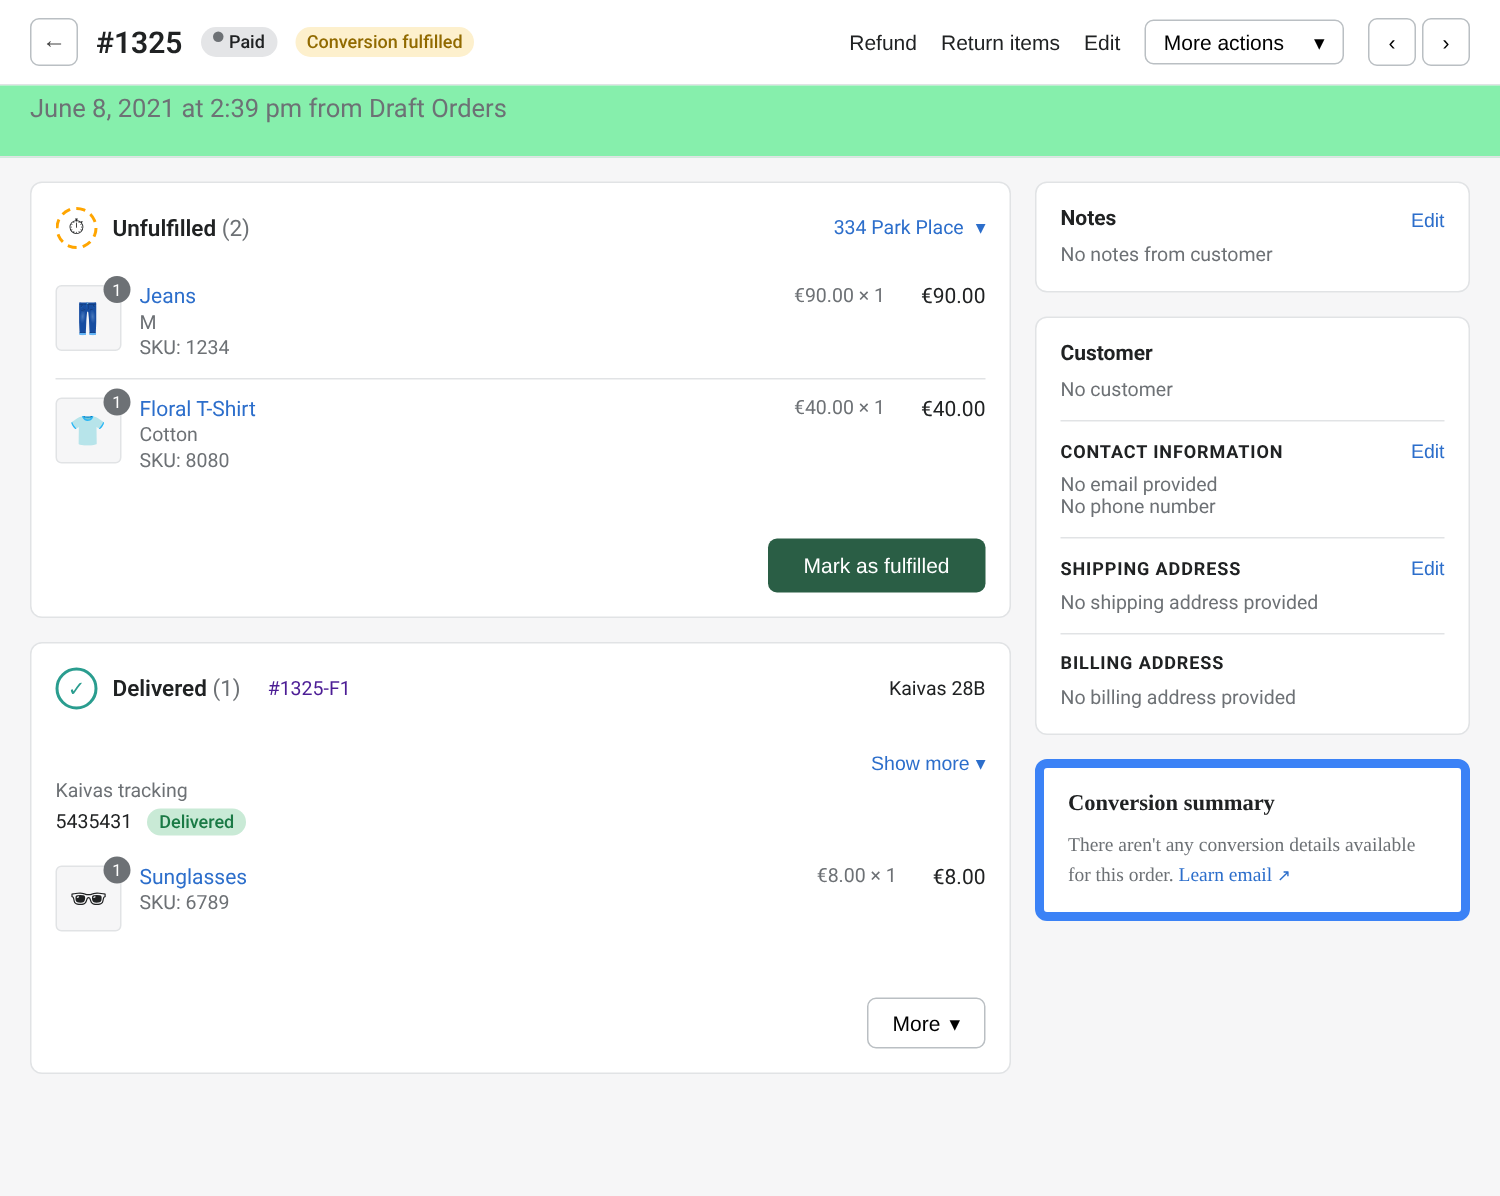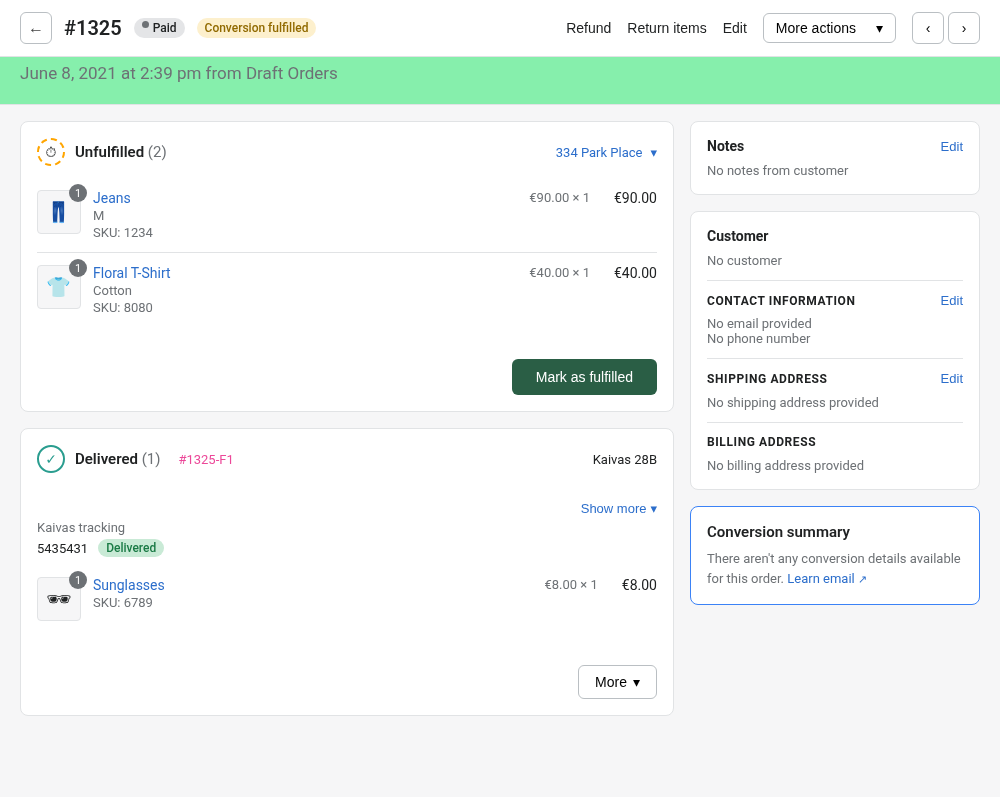--- a/index.html
+++ b/index.html
@@ -344,23 +344,24 @@
       font-size: 13px;
       background: none;
       border: none;
     }
     .rc-value {
       color: #6d7175;
       font-size: 13px;
     }
     .conversion-card {
       background: #fff;
-      border: 1px solid #3b82f6;
+      border: 6px solid #3b82f6;
       border-radius: 8px;
       padding: 16px;
+      font-family: Liberation Serif, serif;
     }
     .conversion-title {
       font-size: 15px;
       font-weight: 600;
       margin-bottom: 8px;
     }
     .conversion-text {
       font-size: 13px;
       color: #6d7175;
       line-height: 1.5;
@@ -461,21 +462,21 @@
     </div>
 
     <div class="card">
       <div class="card-section">
         <div class="section-header">
           <div class="fulfilled-icon">✓</div>
           <span class="section-title">
             <span>Delivered</span>
             <span style="font-weight:400; color:#6d7175;">(1)</span>
           </span>
-          <span style="color:#ec4899; font-size:13px; margin-left:8px;">#1325-F1</span>
+          <span style="color:#4c1d95; font-size:13px; margin-left:8px;">#1325-F1</span>
           <span style="margin-left:auto; font-size:13px; color:#202223;">Kaivas 28B</span>
         </div>
       </div>
 
       <div style="padding: 0 16px 4px;">
         <div style="display:flex; justify-content:flex-end; margin-bottom:4px;">
           <button class="show-more-link">
             <span>Show more</span>
             <span>▾</span>
           </button>

